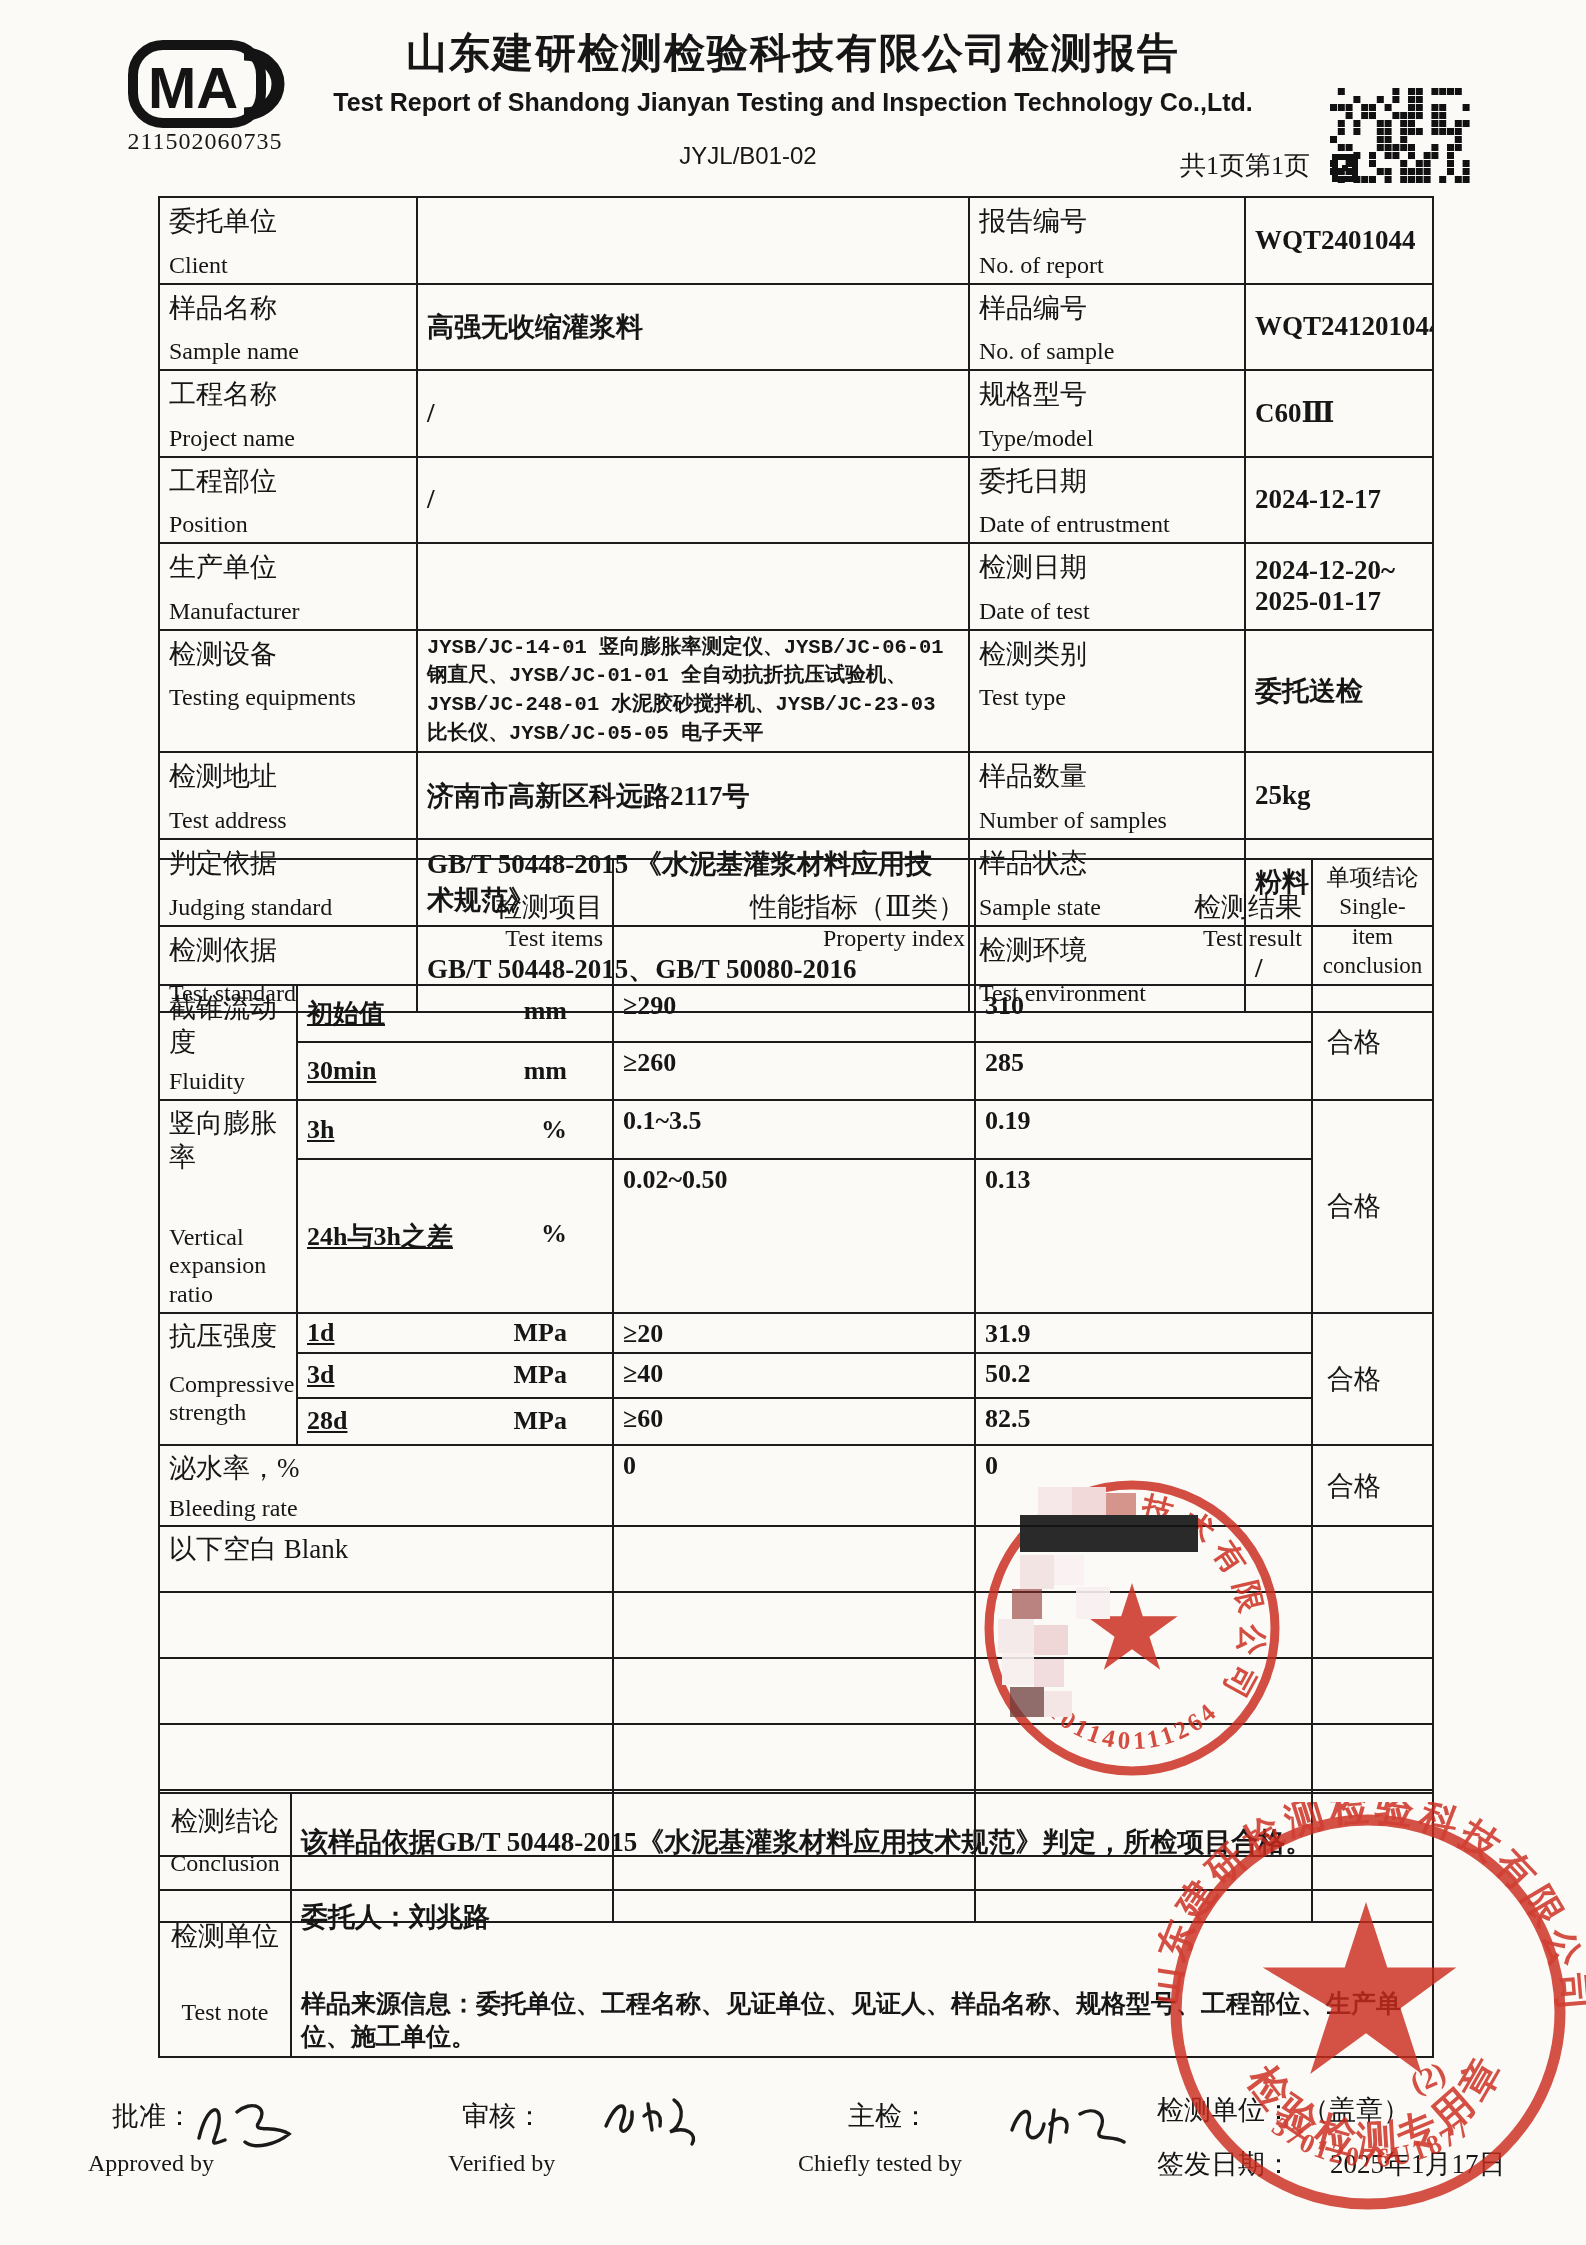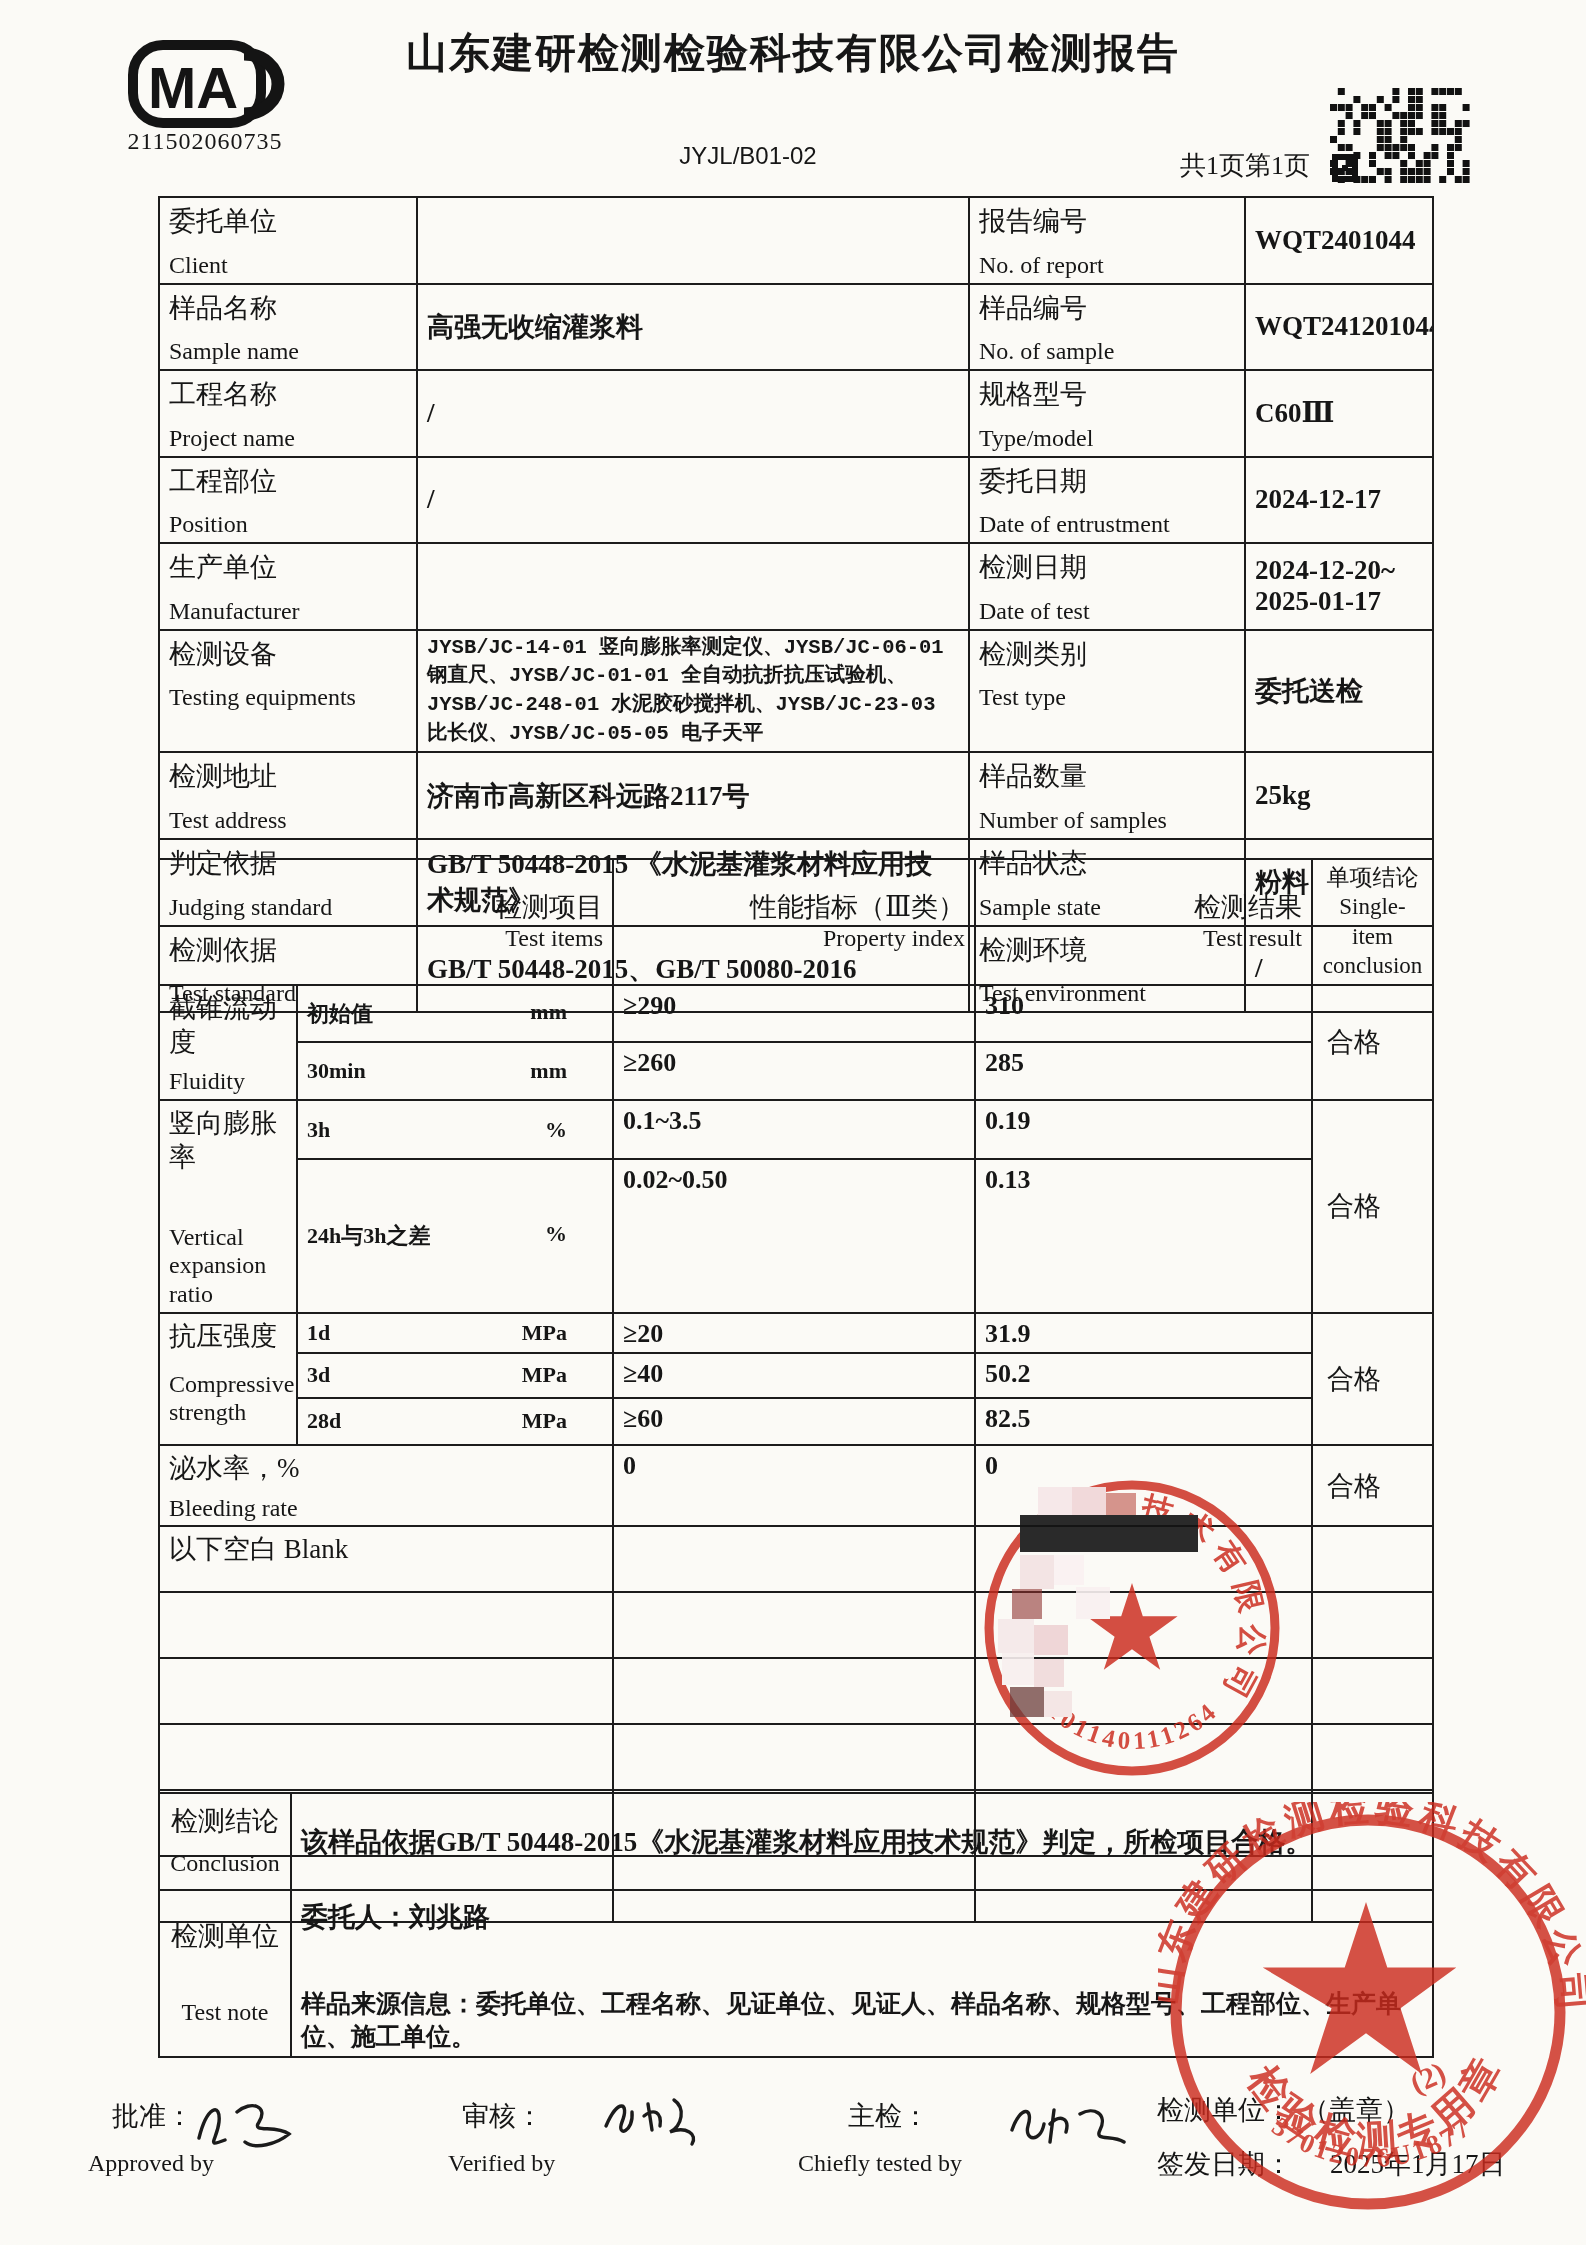--- a/index.html
+++ b/index.html
@@ -19,21 +19,21 @@
   table{position:absolute;left:158px;border-collapse:collapse;table-layout:fixed;width:1274px;
         background:transparent;}
   td,th{border:2.5px solid #1c1c1c;padding:3px 9px;vertical-align:middle;font-weight:normal;
         overflow:hidden;text-align:left;}
   .cn{font-size:27px;line-height:1.25;}
   .en{font-size:24px;line-height:1.2;}
   .lab{vertical-align:top;padding-top:7px;}
   .lab .en{margin-top:12px;}
   .val{font-size:27px;font-weight:600;}
   .equip{font-size:20.5px;font-weight:600;line-height:1.4;font-family:"Liberation Mono","DejaVu Sans Mono",monospace;}
-  .sub{font-size:22px;font-weight:600;}
+  .sub{font-size:26px;font-weight:600;text-decoration:underline;}
   .sub .unit{float:right;margin-right:36px;}
   .idx,.res{font-size:26px;font-weight:600;vertical-align:top;padding-top:5px;}
   .gname{vertical-align:top;padding-top:6px;}
   .conc{font-size:27px;text-align:left;padding-left:14px;}
   th .cn,th .en{text-align:right;}
   .small-th div{font-size:23px;text-align:center;line-height:1.28;}
   .concl-lab{text-align:center;vertical-align:middle;}
   .concl-lab .en{margin-top:10px;}
   .note-line2{margin-top:52px;}
   
@@ -50,20 +50,21 @@
   <div class="abs cma">
     <svg width="160" height="92" viewBox="0 0 160 92">
       <rect x="7" y="7" width="128" height="78" rx="30" fill="none" stroke="#141414" stroke-width="10"></rect>
       <text x="22" y="70" font-size="58" font-weight="bold" font-family="Liberation Sans, sans-serif" fill="#141414">MA</text>
       <path d="M118,16 A34,30 0 1 1 118,76" fill="none" stroke="#141414" stroke-width="13"></path>
     </svg>
   </div>
   <div class="abs cma-number">211502060735</div>
 
   <div class="abs title-cn">山东建研检测检验科技有限公司检测报告</div>
+  <div class="abs title-en">Test Report of Shandong Jianyan Testing and Inspection Technology Co.,Ltd.</div>
   <div class="abs form-code">JYJL/B01-02</div>
   <div class="abs page-info">共1页第1页</div>
 
   <svg id="qr" class="abs" style="left:1330px;top:88px" width="142" height="96" viewBox="0 0 142 96">
       <rect x="7.8" y="0" width="7" height="7" fill="#111"></rect>
       <rect x="62.4" y="0" width="7" height="7" fill="#111"></rect>
       <rect x="78" y="0" width="7" height="7" fill="#111"></rect>
       <rect x="85.8" y="0" width="7" height="7" fill="#111"></rect>
       <rect x="101.39999999999999" y="0" width="7" height="7" fill="#111"></rect>
       <rect x="109.2" y="0" width="7" height="7" fill="#111"></rect>

